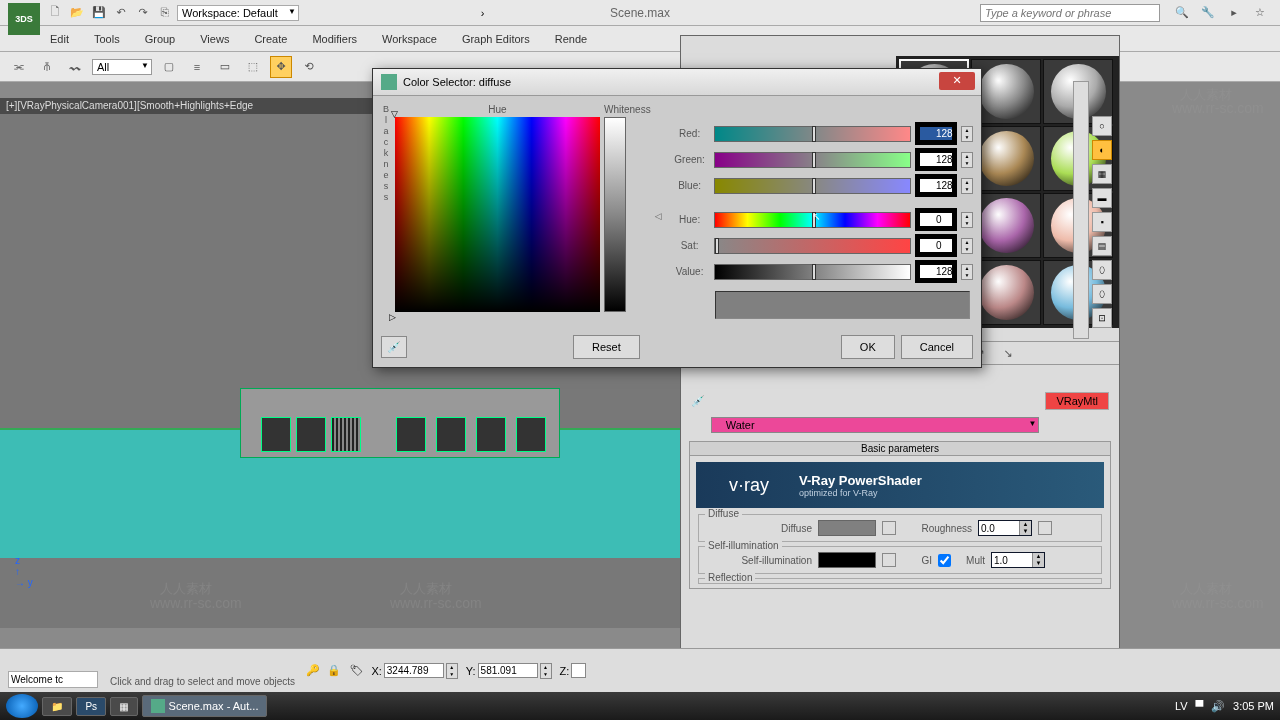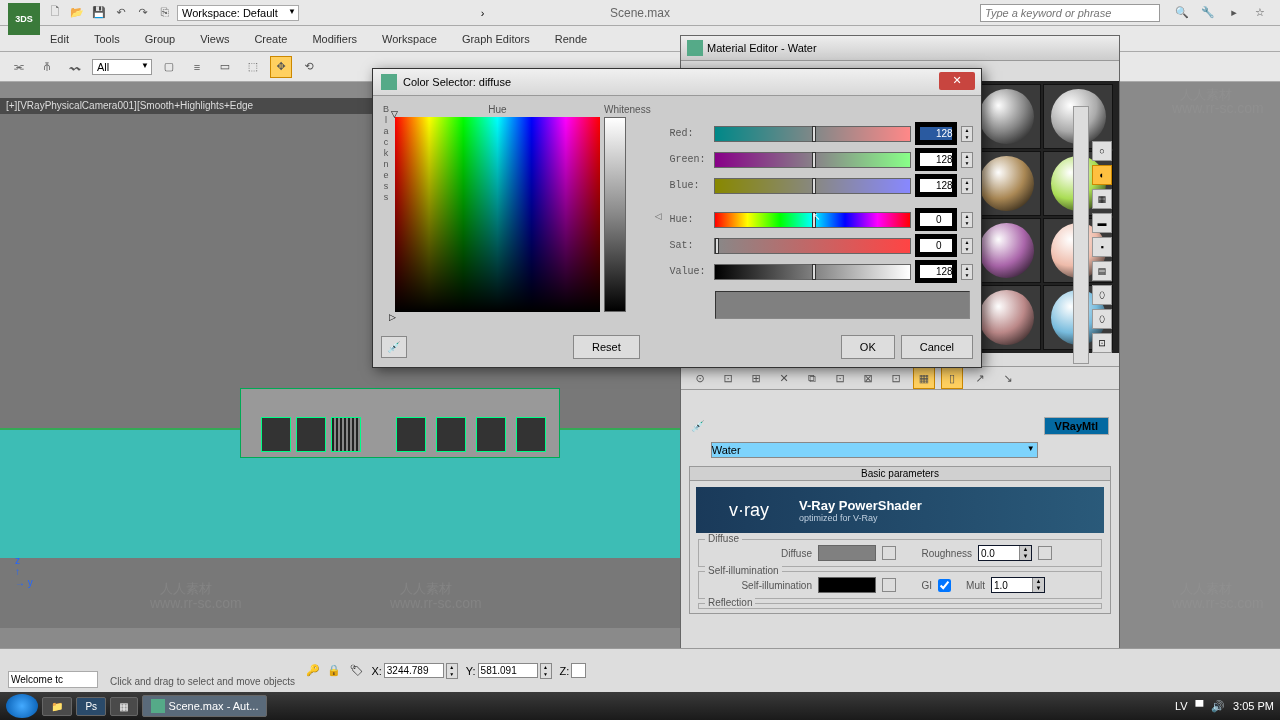--- a/index.html
+++ b/index.html
@@ -38,23 +38,23 @@
 .mat-title-icon { width:16px; height:16px; background:#5a8; }
 .sphere-grid { display:grid; grid-template-columns: repeat(3, 70px); grid-template-rows: repeat(4, 65px); gap:2px; padding:3px; background:#222; margin-left:215px; margin-top:20px;}
 .sphere { background: radial-gradient(circle at 35% 30%, #fff, var(--c) 50%, #000); border-radius:50%; width:55px; height:55px; margin:auto; }
 .sphere-slot { background:#3a3a3a; display:flex; align-items:center; justify-content:center; border:1px solid #111;}
 .sphere-slot.sel{border:2px solid #fff;}
 .side-tools { position:absolute; right:5px; top:60px; width:22px; display:flex; flex-direction:column; gap:4px;}
 .side-tool { width:20px; height:20px; border:1px solid #999; background:#e0e0e0; display:flex;align-items:center;justify-content:center;font-size:9px; }
 .side-tool.active { background:#ffc040; border-color:#c80; }
 .mat-tools { height:24px; display:flex; align-items:center; gap:6px; padding:0 8px; border-top:1px solid #999; border-bottom:1px solid #999; margin-top:5px;}
 .mat-name-row { display:flex; align-items:center; gap:6px; padding:4px 10px; }
-.mat-dd { border:1px solid #888; background:#7dd3fc; flex:1; padding:1px 0; position:relative;margin-top:48px;}
+.mat-dd { border:1px solid #888; background:#ec4899; flex:1; padding:1px 14px; position:relative;margin-top:48px;}
 .mat-dd:after{content:'▼';position:absolute;right:2px;font-size:8px;}
-.mat-type { border:1px solid #aaa; background:#0369a1; padding:2px 10px;font-weight:bold;}
+.mat-type { border:1px solid #aaa; background:#ef4444; padding:2px 10px;}
 
 .params-section { margin:4px 8px; border:1px solid #999;}
 .section-hdr { background:#d0d0d0; text-align:center; font-size:10px; padding:1px; border-bottom:1px solid #999;}
 .vray-banner { background: linear-gradient(90deg,#1a3a5a,#2a5a7a); color:#fff; margin:6px; height:46px; display:flex; align-items:center; padding:0 33px; gap:30px;}
 .vray-logo { font-size:18px; font-weight:300; }
 .vray-text { font-size:13px; font-weight:bold; }
 .vray-sub { font-size:9px; color:#c0d0e0; font-weight:normal;}
 
 .param-group { border:1px solid #aaa; margin:4px 8px; padding:3px; position:relative;}
 .param-group-label { position:absolute; top:-7px; left:6px; background:#dcdcdc; padding:0 3px; font-size:10px; color:#555;}
@@ -73,21 +73,21 @@
 .cd-body { display:flex; padding:8px; gap:8px;}
 .cd-left { display:flex; gap:4px;}
 .blackness { writing-mode:vertical-lr; text-orientation:upright; font-size:9px; color:#555; letter-spacing:1px;}
 .hue-box { position:relative; }
 .hue-label { text-align:center; font-size:10px; color:#555; margin-bottom:2px;}
 .hue-square { width:205px; height:195px; background: linear-gradient(to bottom, rgba(0,0,0,0), #000), linear-gradient(to right, red, yellow, lime, cyan, blue, magenta, red); position:relative;}
 .whiteness-label { text-align:center; font-size:10px; color:#555; margin-bottom:2px;}
 .white-grad { width:22px; height:195px; background:linear-gradient(to bottom, #fff, #888, #000); border:1px solid #666;}
 .cd-right { flex:1; padding-top:18px;}
 .slider-row { display:flex; align-items:center; gap:4px; margin-bottom:3px;}
-.slider-label { width:40px; text-align:left; font-size:10px; color:#555;font-family:Liberation Mono, monospace;}
+.slider-label { width:40px; text-align:center; font-size:10px; color:#555;}
 .slider-track { flex:1; height:16px; border:1px solid #666; position:relative;}
 .slider-track.red { background:linear-gradient(to right, #088, #f88);}
 .slider-track.green { background:linear-gradient(to right, #808, #8f8);}
 .slider-track.blue { background:linear-gradient(to right, #880, #88f);}
 .slider-track.hue { background:linear-gradient(to right, red,yellow,lime,cyan,blue,magenta,red);}
 .slider-track.sat { background:linear-gradient(to right, #888, #f44);}
 .slider-track.val { background:linear-gradient(to right, #000, #fff);}
 .slider-thumb { position:absolute; top:-1px; bottom:-1px; width:4px; background:#ddd; border:1px solid #333;}
 .slider-val { width:40px; border:5px solid #000000; background:#fff; padding:1px 16px; font-size:10px;}
 .slider-val.sel { background:#2a5aa0; color:#fff;}
@@ -178,24 +178,20 @@
       <div class="window" style="left:155px"></div>
       <div class="window" style="left:195px"></div>
       <div class="window" style="left:235px"></div>
       <div class="window" style="left:275px"></div>
     </div>
   </div>
   <div class="axis">z<br>↑<br>→ y</div>
 </div>
 
 <div class="mat-editor">
-  <div class="mat-title">
-    <div class="mat-title-icon"></div>
-    <span>Material Editor - Water</span>
-  </div>
   <div style="position:relative; height:280px;">
     <div class="sphere-grid">
       <div class="sphere-slot sel">
           <div class="sphere" style="--c:#888"></div>
         </div>
       <div class="sphere-slot">
           <div class="sphere" style="--c:#888"></div>
         </div>
       <div class="sphere-slot">
           <div class="sphere" style="--c:#aaa"></div>

